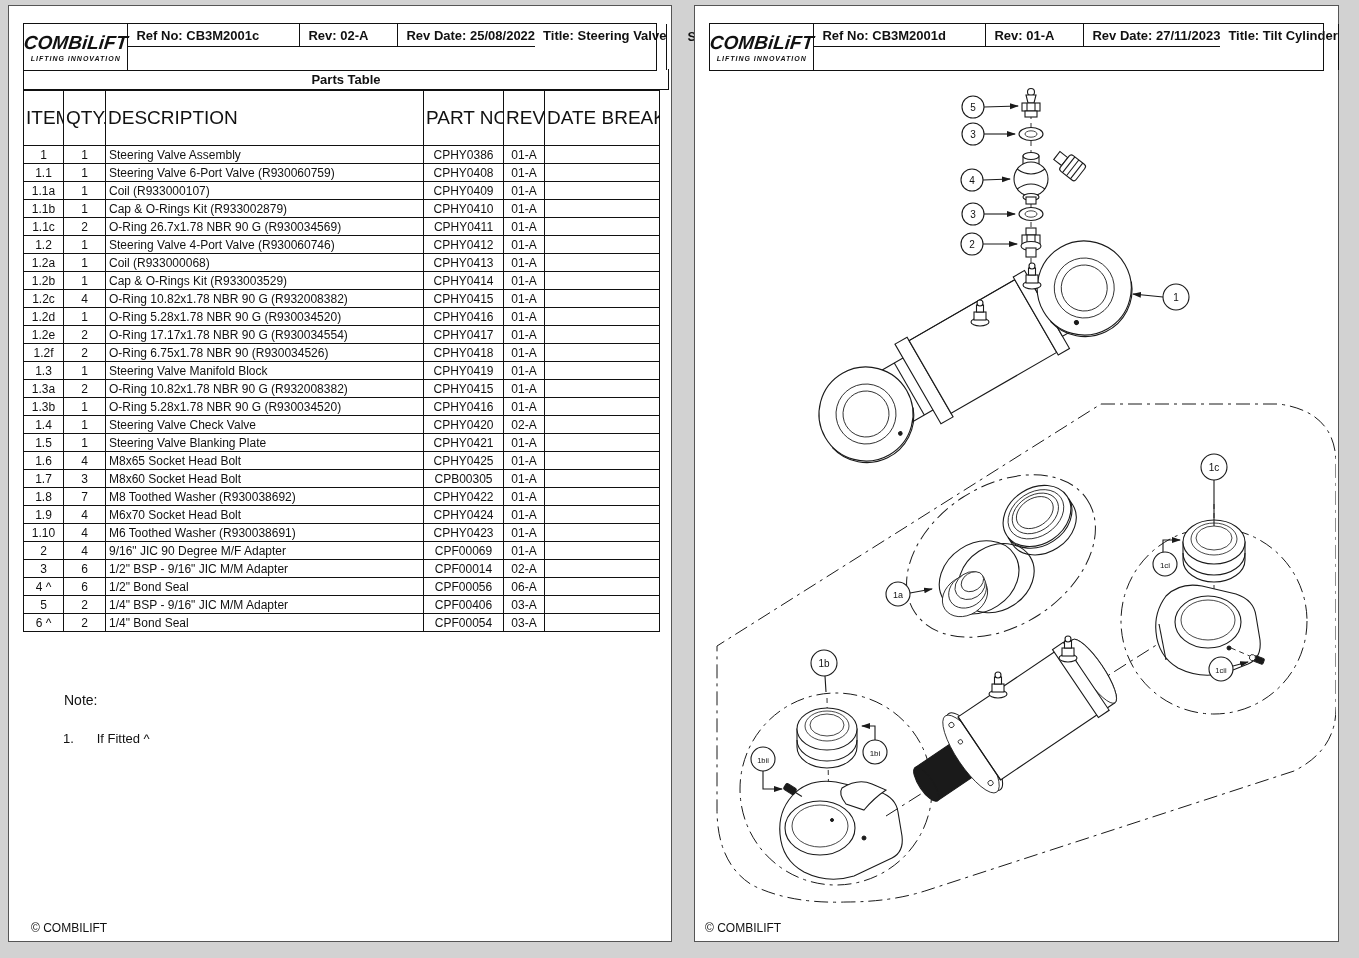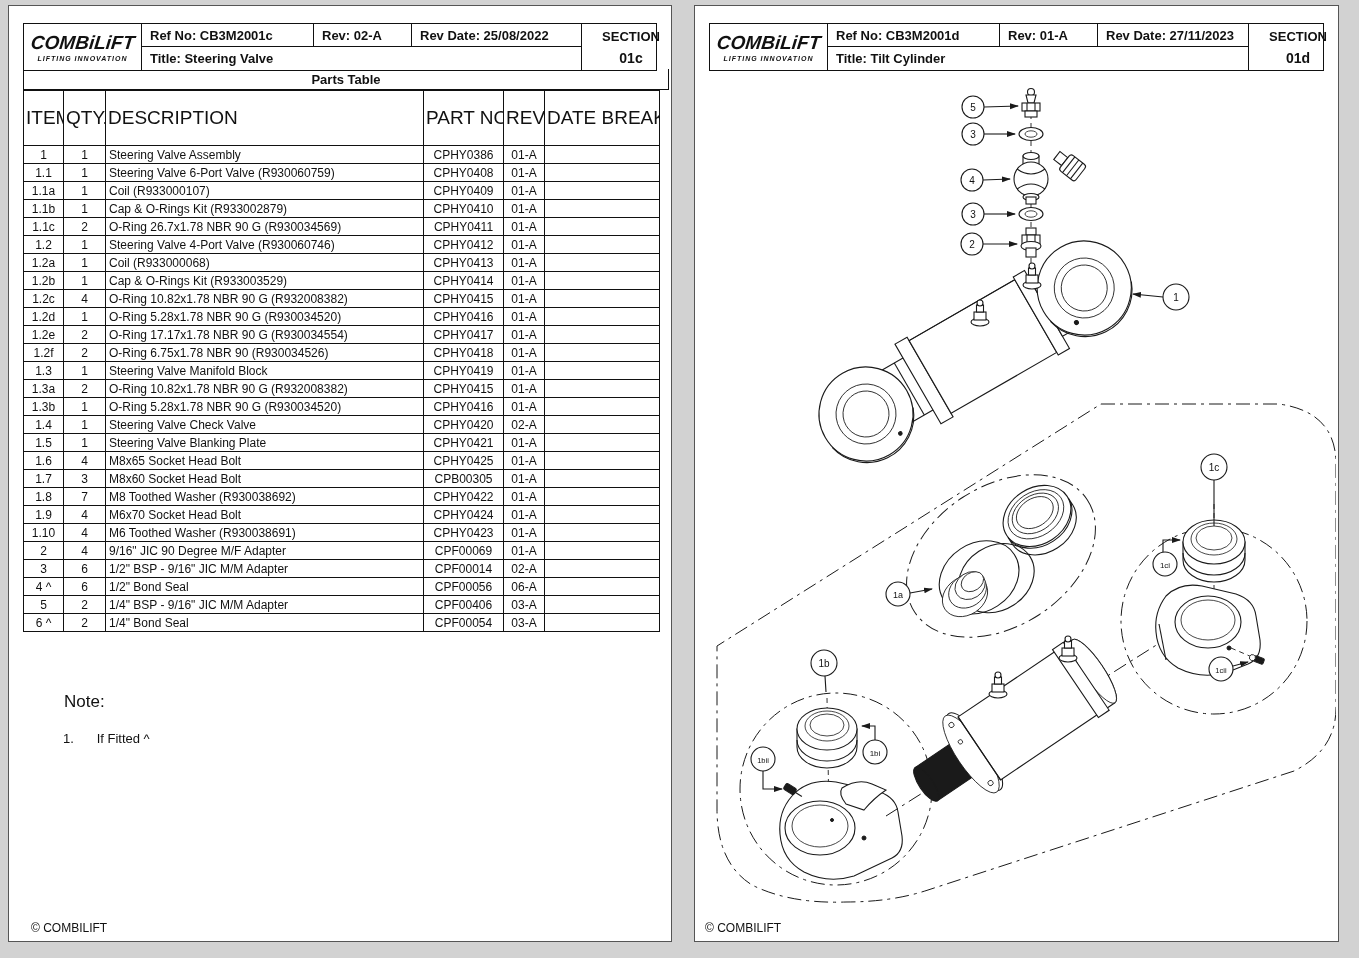--- a/index.html
+++ b/index.html
@@ -28,21 +28,21 @@
     display:flex;flex-direction:column;align-items:center;justify-content:center;
   }
   .logo-main{
     font-weight:bold;font-style:italic;font-size:19px;letter-spacing:0px;
     transform:skewX(-6deg);white-space:nowrap;
   }
   .logo-tag{
     font-weight:bold;font-style:italic;font-size:7px;letter-spacing:1px;
     margin-top:1px;white-space:nowrap;
   }
-  .hdr .mid{flex:1;display:flex;flex-direction:column;text-align:right;}
+  .hdr .mid{flex:1;display:flex;flex-direction:row;text-align:right;}
   .hdr .row1{display:flex;height:23px;border-bottom:1px solid #111;box-sizing:border-box;}
   .hdr .row2{display:flex;height:23px;box-sizing:border-box;}
   .hcell{
     font-weight:bold;font-size:13px;display:flex;align-items:center;
     padding-left:8px;box-sizing:border-box;white-space:nowrap;overflow:hidden;
   }
   .c-ref{width:172px;border-right:1px solid #111;}
   .c-rev{width:98px;border-right:1px solid #111;}
   .c-date{flex:1;}
   .c-title{flex:1;}
@@ -72,21 +72,21 @@
   table.parts th{font-weight:normal;font-size:19px;text-align:center;padding:16px 2px;}
   table.parts td{font-size:12px;}
   table.parts .col0{width:40px;text-align:center;}
   table.parts .col1{width:42px;text-align:center;}
   table.parts .col2{width:318px;text-align:left;}
   table.parts .col3{width:80px;text-align:center;}
   table.parts .col4{width:41px;text-align:center;}
   table.parts .col5{width:115px;text-align:center;margin-left:12px;}
 
   
-  .note-head{position:absolute;left:55px;top:686px;font-size:17px;}
+  .note-head{position:absolute;left:55px;top:686px;font-size:14px;}
   .note-item{position:absolute;left:54px;top:725px;font-size:13px;}
   .note-item .num{display:inline-block;width:30px;}
 
   .pfoot{position:absolute;bottom:6px;font-size:12px;}
   #page-left .pfoot{left:22px;}
   #page-right .pfoot{left:10px;}
 
   
   .diagram-svg{position:absolute;left:1px;top:70px;}
   .ln{fill:none;stroke:#1a1a1a;stroke-width:1.1;}

